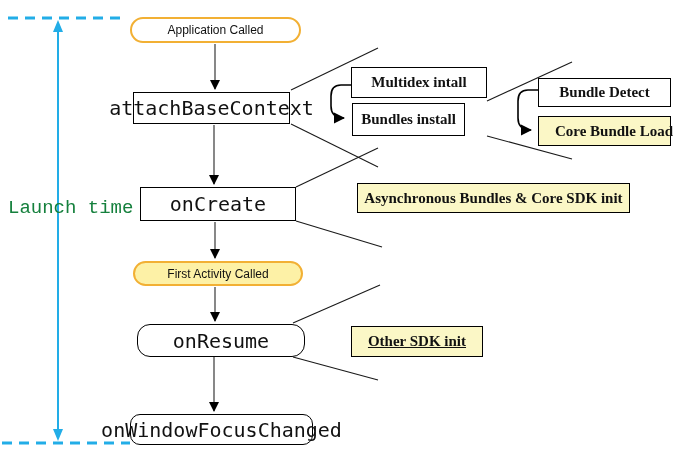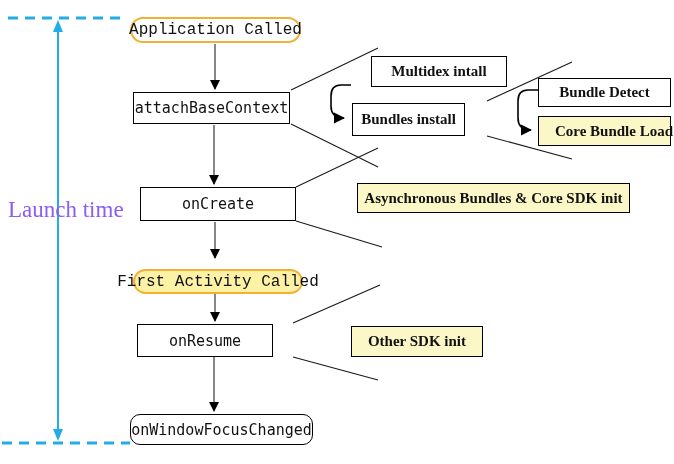--- a/index.html
+++ b/index.html
@@ -16,41 +16,41 @@
     display:flex;align-items:center;justify-content:center;
     box-sizing:border-box;
     color:#111;
     background:#fff;
     text-align:center;
     white-space:nowrap;
   }
   .pill{
     border:2.5px solid #F2B034;
     border-radius:15px;
-    font-family:Liberation Mono, monospace;
-    font-size:16px;
+    font-family:Liberation Sans, sans-serif;
+    font-size:12px;
   }
-  .pill.yellow{background:#FDF1A6;margin-top:8px;}
+  .pill.yellow{background:#FDF1A6;}
   .mono-box{
     border:1.6px solid #000;
     font-family:"DejaVu Sans Mono", monospace;
-    font-size:15px;
+    font-size:20px;
   }
   .serif-box{
     border:1.5px solid #000;
     font-family:"Liberation Serif", serif;
     font-weight:bold;
     font-size:15px;
   }
   .serif-box.yellow{background:#FBF7C6;}
   .axis-label{
     position:absolute;z-index:1;
-    font-family:Liberation Serif, serif;
-    font-size:23px;
-    color:#8b5cf6;
+    font-family:Liberation Mono, monospace;
+    font-size:19px;
+    color:#15803d;
     white-space:nowrap;
   }
 </style>
 </head>
 <body>
 
 <div id="stage">
 
   <svg id="wires" viewBox="0 0 674 464" xmlns="http://www.w3.org/2000/svg">
     <defs>
@@ -93,29 +93,29 @@
   <div class="axis-label" style="left:8px;top:197px;">Launch time</div>
 
   <div class="node pill" style="left:130px;top:17px;width:171px;height:26px;">Application Called</div>
 
   <div class="node mono-box" style="left:133px;top:92px;width:157px;height:32px;">attachBaseContext</div>
 
   <div class="node mono-box" style="left:140px;top:187px;width:156px;height:34px;">onCreate</div>
 
   <div class="node pill yellow" style="left:133px;top:261px;width:170px;height:25px;">First Activity Called</div>
 
-  <div class="node mono-box" style="left:137px;top:324px;width:136px;height:33px;">onResume</div>
+  <div class="node mono-box" style="left:137px;top:324px;width:168px;height:33px;border-radius:13px;">onResume</div>
 
   <div class="node mono-box" style="left:130px;top:414px;width:183px;height:31px;border-radius:10px;">onWindowFocusChanged</div>
 
-  <div class="node serif-box" style="left:351px;top:56px;width:136px;height:31px;margin-left:20px;">Multidex intall</div>
+  <div class="node serif-box" style="left:351px;top:67px;width:136px;height:31px;">Multidex intall</div>
 
   <div class="node serif-box" style="left:352px;top:103px;width:113px;height:33px;">Bundles install</div>
 
   <div class="node serif-box" style="left:538px;top:78px;width:133px;height:29px;">Bundle Detect</div>
 
   <div class="node serif-box yellow" style="left:538px;top:116px;width:133px;height:30px;padding-left:19px;">Core Bundle Load</div>
 
   <div class="node serif-box yellow" style="left:357px;top:183px;width:273px;height:30px;">Asynchronous Bundles &amp; Core SDK init</div>
 
-  <div class="node serif-box yellow" style="left:351px;top:326px;width:132px;height:31px;">Other SDK init</div>
+  <div class="node serif-box yellow" style="left:351px;top:326px;width:132px;height:31px;text-decoration:underline;">Other SDK init</div>
 
 </div>
 
 </body></html>

